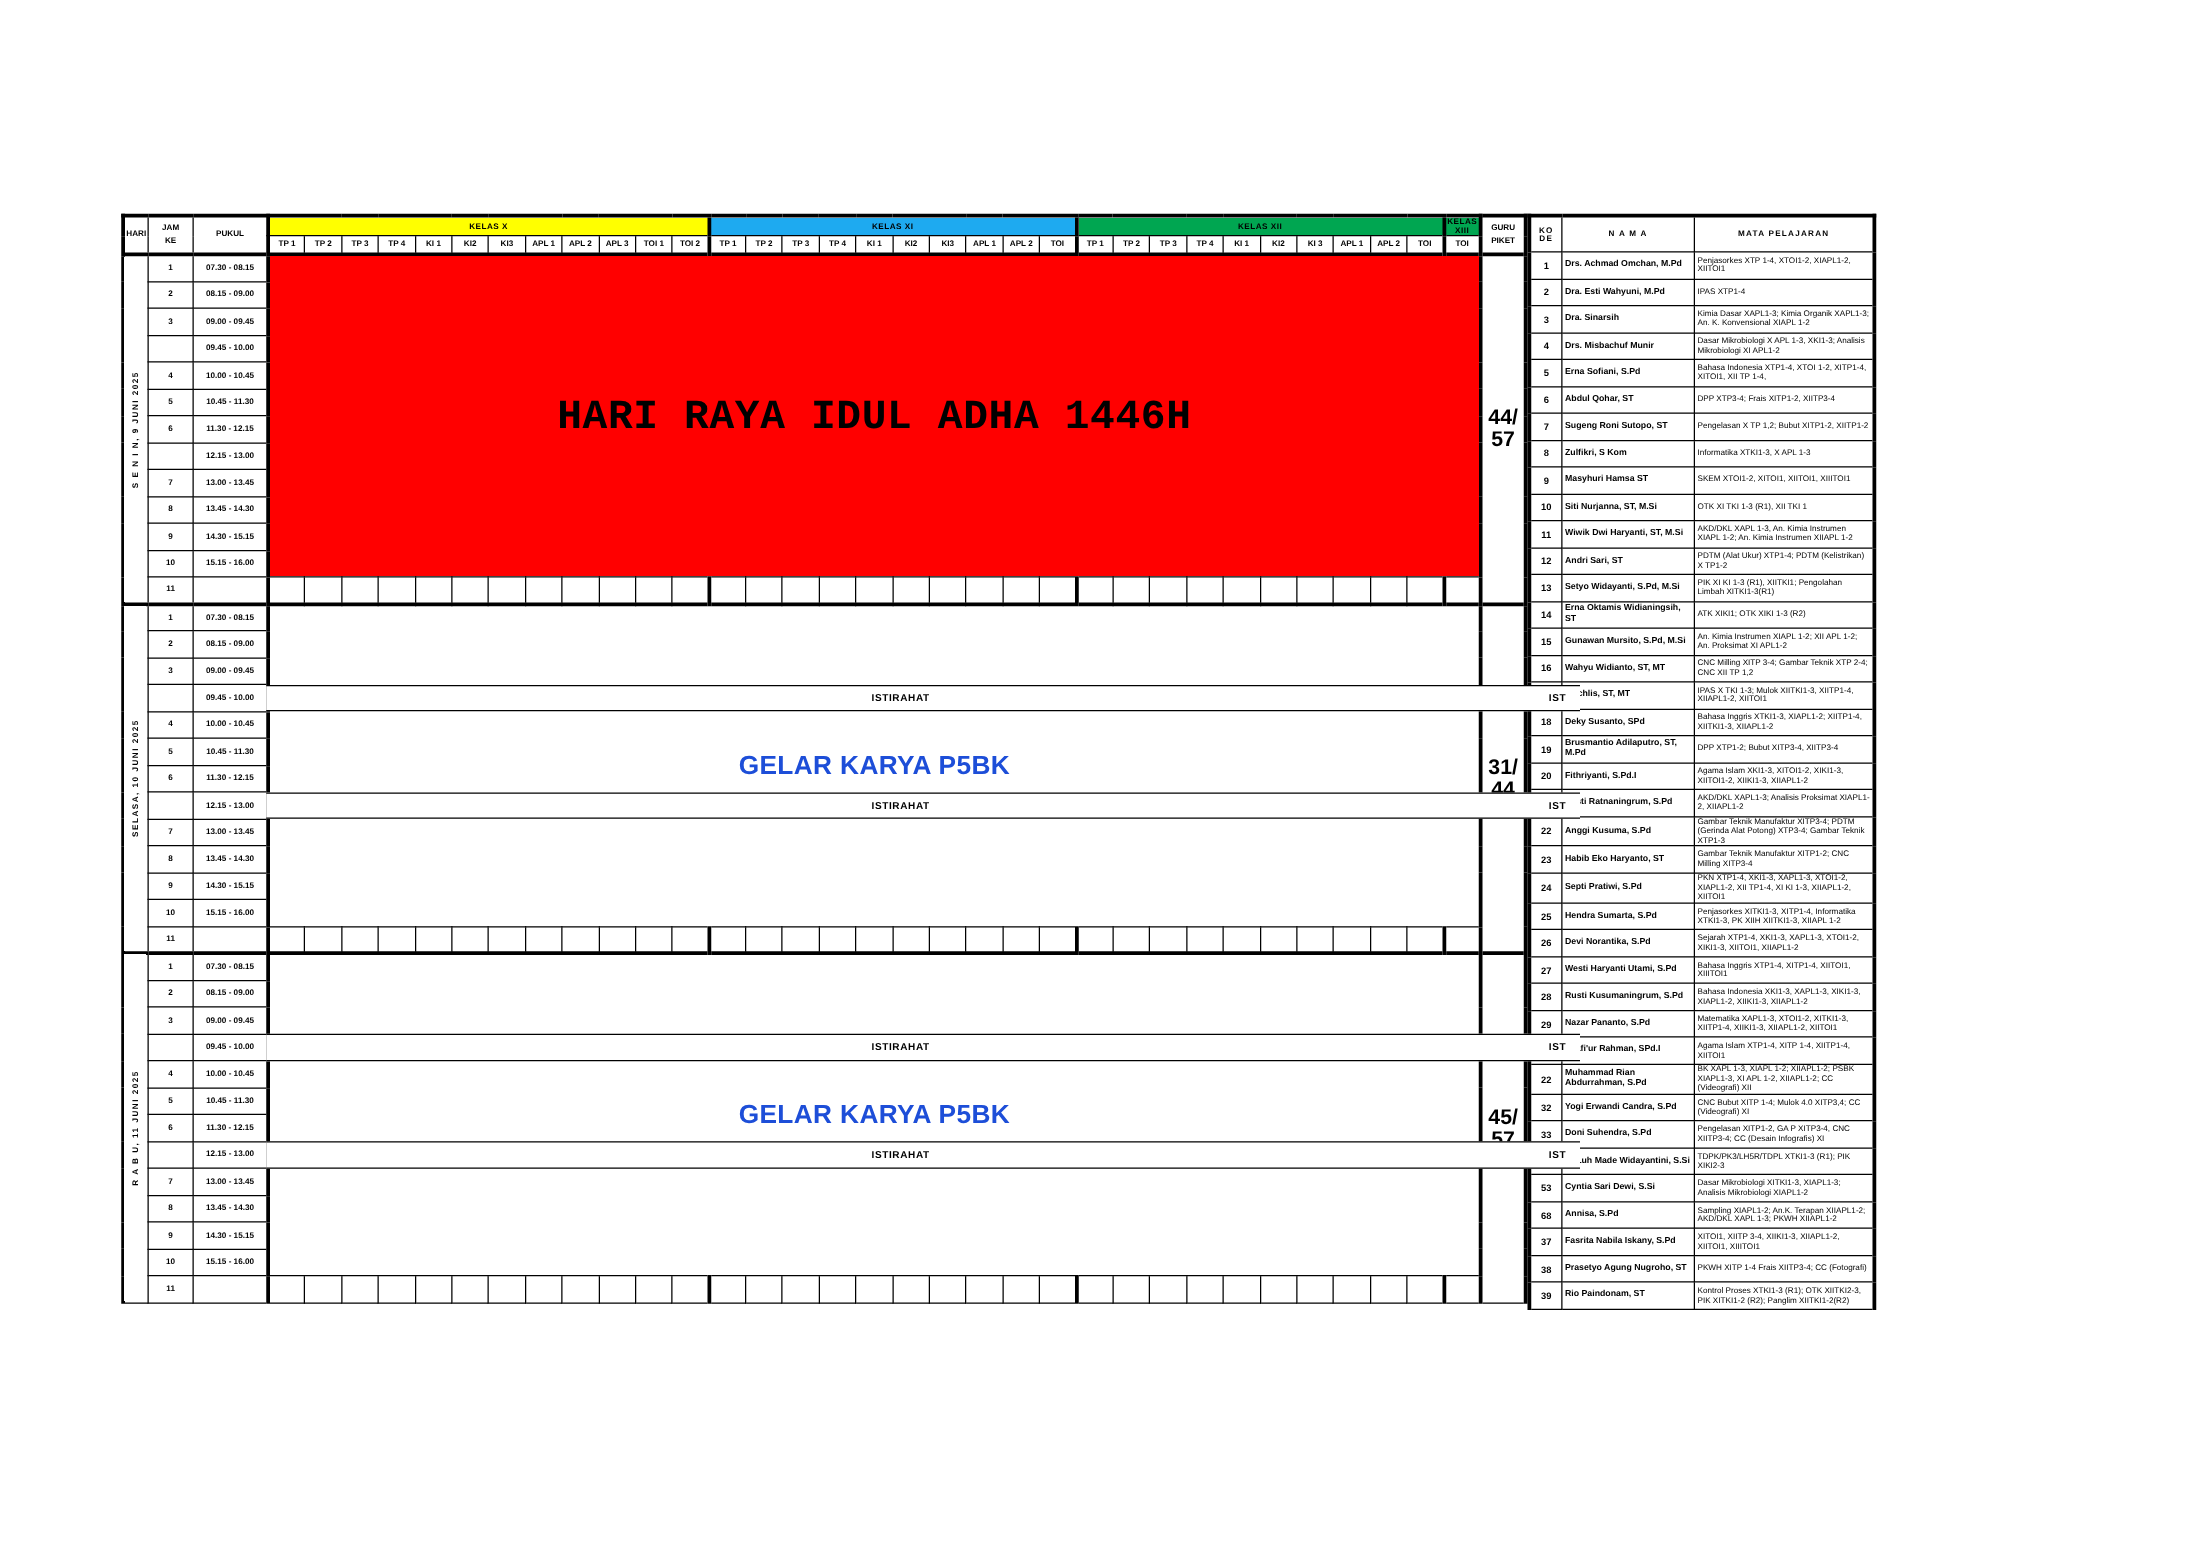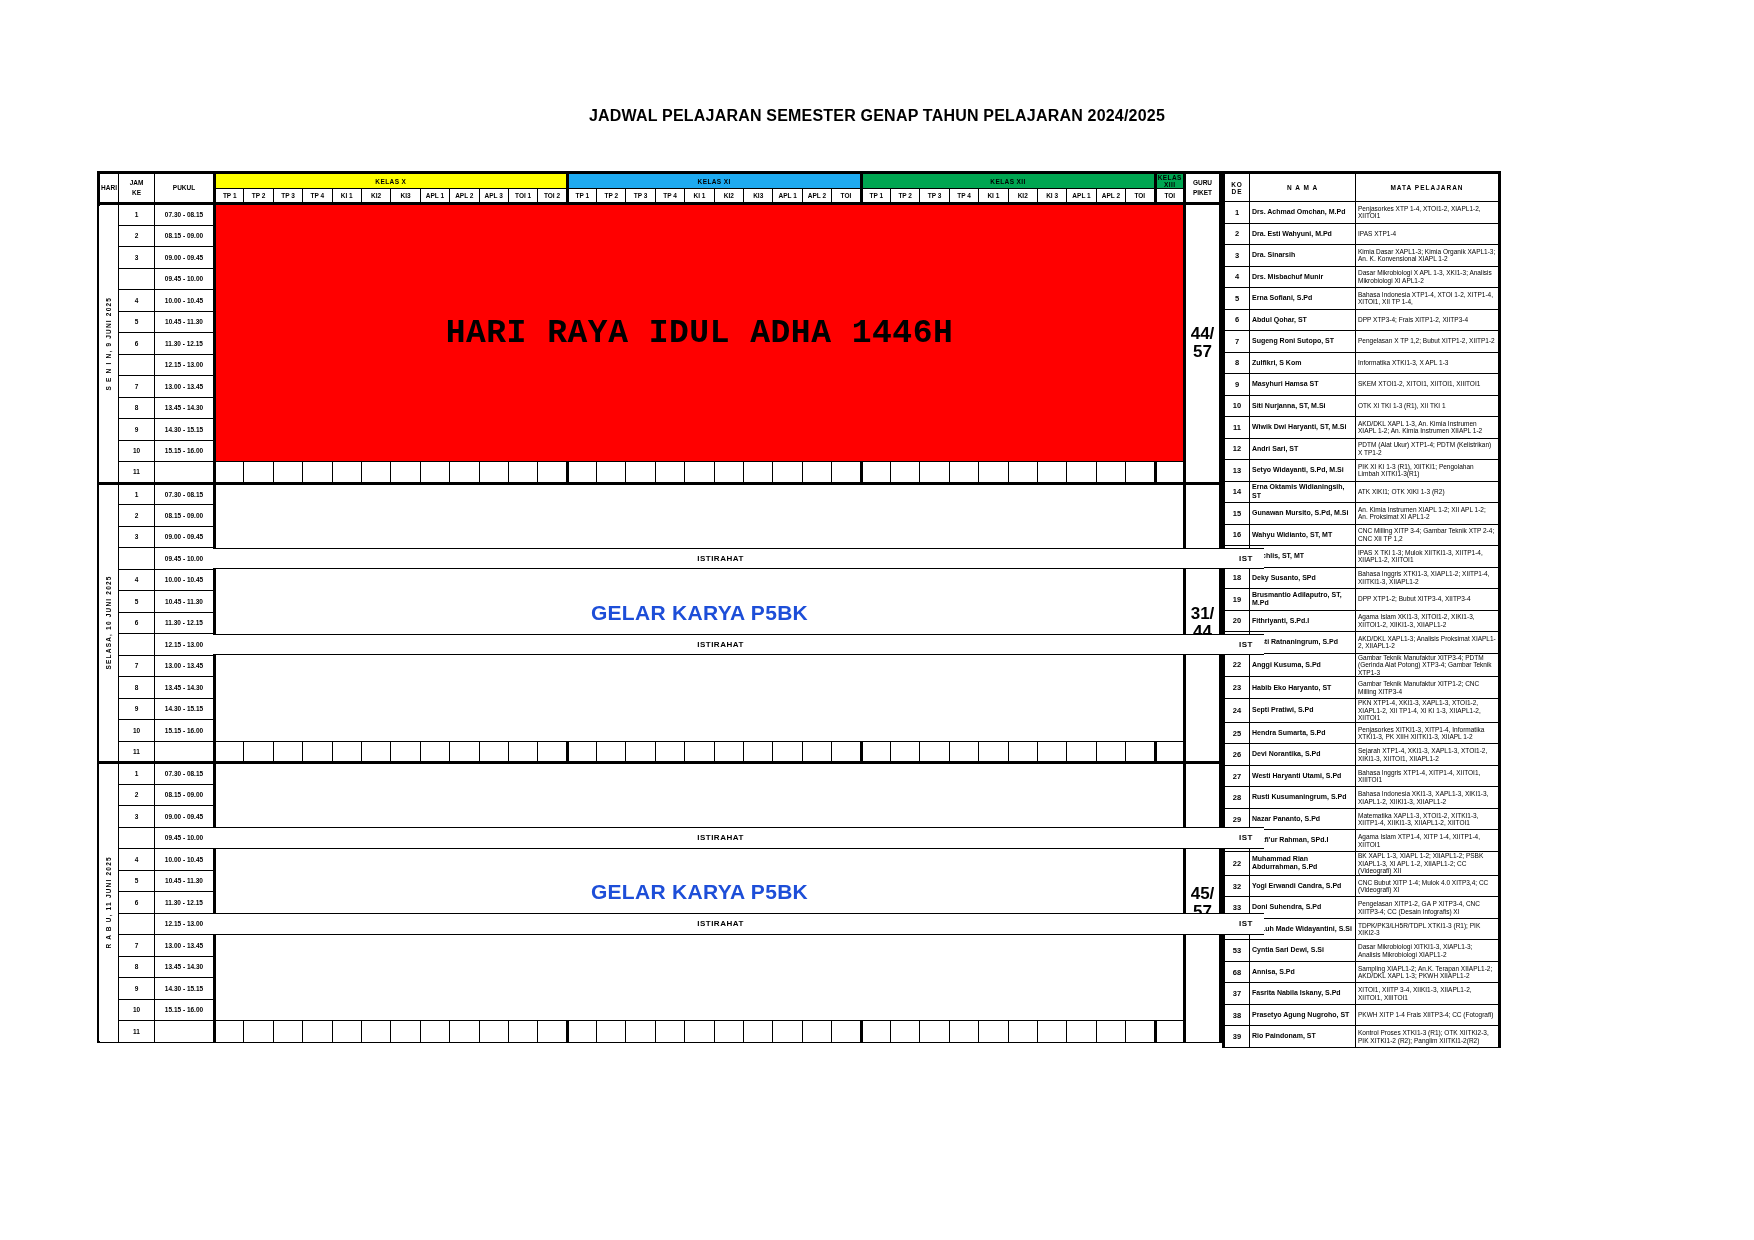--- a/index.html
+++ b/index.html
@@ -146,21 +146,20 @@
   }
   .mp-lg { font-size: 7px; }
   .mp-sm { font-size: 4.8px; }
 </style>
 </head>
 <body>
 
 <div id="page">
 
   <div class="titles">
-    <div class="title-main">JADWAL PELAJARAN SEMESTER GENAP TAHUN PELAJARAN 2024/2025</div>
   </div>
 
   <div class="sheet">
     <table class="grid sched" id="sched-table">
         <tbody>
           <tr>
             <th class="c-hari hdr-tall thickL thickT" rowspan="2">HARI</th>
             <th class="c-jam hdr-tall thickT" rowspan="2">JAM<br>KE</th>
             <th class="c-pukul hdr-tall thickT thickR" rowspan="2">PUKUL</th>
             <th class="hdr-top kx thickT" colspan="12">KELAS X</th>

